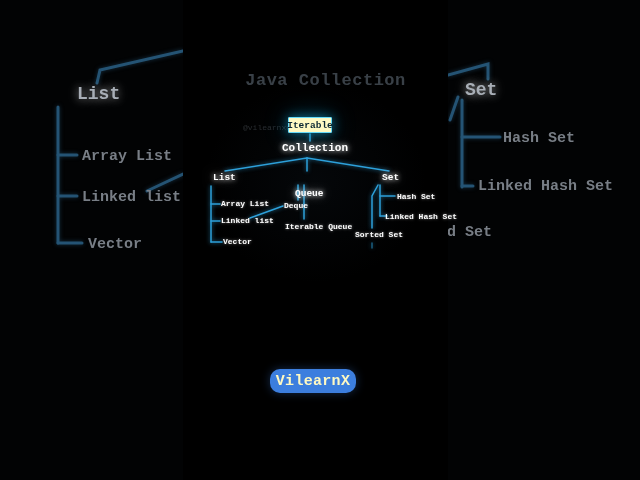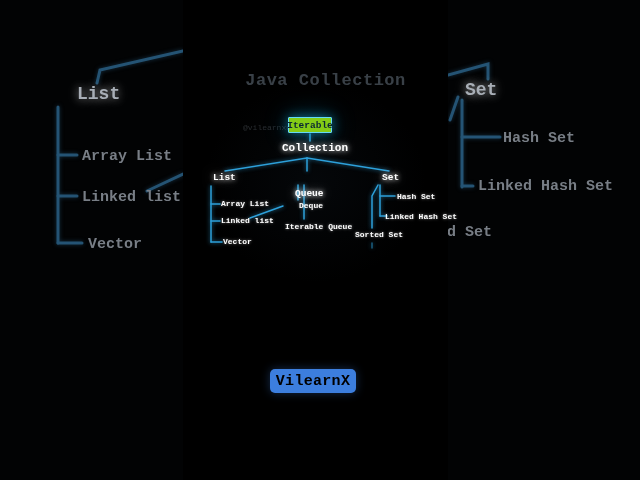--- a/index.html
+++ b/index.html
@@ -21,36 +21,36 @@
   .abs{position:absolute;white-space:nowrap;}
   
   .bg-head{font-size:18px;font-weight:bold;color:#a8aeb6;
     text-shadow:0 0 8px rgba(255,255,255,.55),0 0 18px rgba(255,255,255,.28);}
   .bg-item{font-size:15px;font-weight:bold;color:#787e86;}
   
   .title{left:0;top:71px;width:100%;padding-left:20px;box-sizing:border-box;
     text-align:center;font-size:17px;font-weight:bold;letter-spacing:.5px;color:#394047;}
   .watermark{left:60px;top:123px;font-size:8px;color:rgba(145,155,165,.28);}
   .iterable{
-    left:105px;top:117px;width:44px;height:16px;background:#84cc16;
+    left:105px;top:117px;width:44px;height:16px;background:#fef9c3;
     border:1px solid #63d8f7;border-radius:1px;box-sizing:border-box;
     display:flex;align-items:center;justify-content:center;
     font-size:9.5px;font-weight:bold;color:#0a2733;
     box-shadow:0 0 12px rgba(24,182,233,.55),0 0 26px rgba(24,182,233,.30);}
   .collection{left:99px;top:142px;width:50px;
     font-size:11px;font-weight:bold;color:#fff;
     text-shadow:0 0 5px rgba(255,255,255,.9),0 0 12px rgba(255,255,255,.4);}
   .node{font-size:9.5px;font-weight:bold;color:#fff;
     text-shadow:0 0 5px rgba(255,255,255,.95),0 0 12px rgba(255,255,255,.5);}
   .leaf{font-size:8px;font-weight:bold;color:#fff;
     text-shadow:0 0 3px rgba(255,255,255,.5);}
   .brand-btn{
-    left:87px;top:369px;width:86px;height:24px;background:#3c7ede;border-radius:5px;
+    left:87px;top:369px;width:86px;height:24px;background:#3c7ede;border-radius:10px;
     display:flex;align-items:center;justify-content:center;
-    font-size:15px;font-weight:bold;color:#000000;letter-spacing:.3px;
+    font-size:15px;font-weight:bold;color:#fef9c3;letter-spacing:.3px;
     box-shadow:0 0 10px rgba(60,126,222,.35);}
 </style>
 </head>
 <body>
 
 <div class="canvas">
 
   <div class="panel panel-left">
     <svg class="bg-lines" width="183" height="480">
       <g stroke="#2a5f83" stroke-width="3" fill="none" stroke-linecap="round" opacity="0.85">
@@ -119,21 +119,21 @@
 
     <div class="abs iterable">Iterable</div>
     <div class="abs collection">Collection</div>
 
     <div class="abs node" style="left:30px;top:172px;">List</div>
     <div class="abs leaf" style="left:38px;top:199px;">Array List</div>
     <div class="abs leaf" style="left:38px;top:216px;">Linked list</div>
     <div class="abs leaf" style="left:40px;top:237px;">Vector</div>
 
     <div class="abs node" style="left:112px;top:188px;">Queue</div>
-    <div class="abs leaf" style="left:116px;top:201px;">Deque</div>
+    <div class="abs leaf" style="left:101px;top:201px;">Deque</div>
     <div class="abs leaf" style="left:102px;top:222px;">Iterable Queue</div>
 
     <div class="abs node" style="left:199px;top:172px;">Set</div>
     <div class="abs leaf" style="left:214px;top:192px;">Hash Set</div>
     <div class="abs leaf" style="left:202px;top:212px;">Linked Hash Set</div>
     <div class="abs leaf" style="left:172px;top:230px;">Sorted Set</div>
 
     <div class="abs brand-btn">VilearnX</div>
   </div>
 

